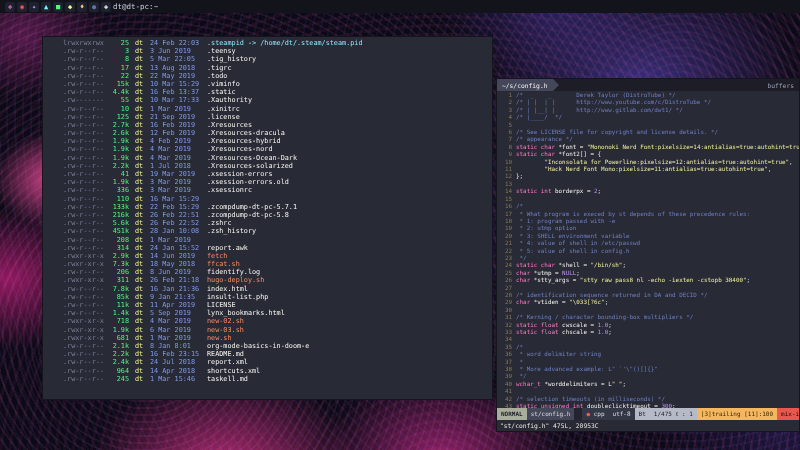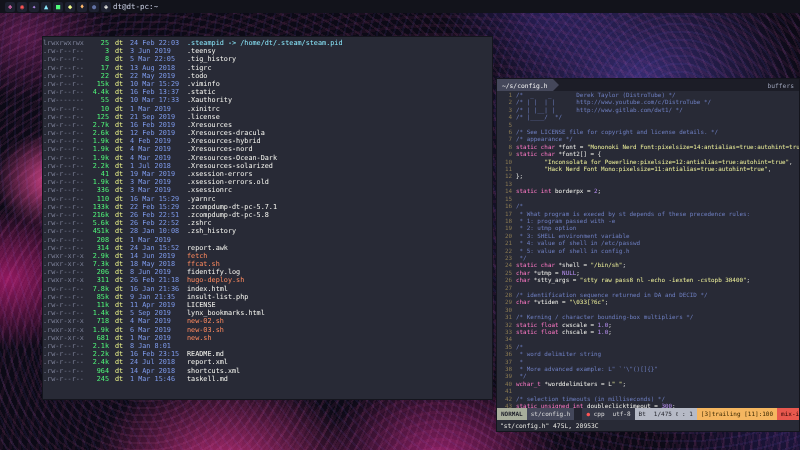--- a/index.html
+++ b/index.html
@@ -18,21 +18,21 @@
       radial-gradient(180px 140px at 98% 95%, rgba(40,30,90,.6), transparent 70%),
       #0c0a16}
   .desktop::after{content:"";position:absolute;inset:0;z-index:1;pointer-events:none;background:
       repeating-radial-gradient(circle at 18% 75%, rgba(255,120,200,.08) 0 2px, transparent 2px 7px),
       repeating-radial-gradient(circle at 85% 25%, rgba(130,110,255,.07) 0 2px, transparent 2px 8px),
       repeating-radial-gradient(circle at 55% 112%, rgba(255,80,170,.06) 0 3px, transparent 3px 9px)}
   .topbar{position:absolute;top:0;left:0;right:0;height:13px;background:#12131b;display:flex;align-items:center;padding:0 5px;gap:2px;z-index:6}
   .ws{font-size:7px;width:10px;height:10px;display:inline-flex;align-items:center;justify-content:center;border-radius:2px;background:#1e2130;cursor:default}
   .topbar-title{color:#ccd1e4;font-size:7.5px;margin-left:0}
   .term{position:absolute;background:#282a36;border:1px solid #14151d;z-index:4;overflow:hidden}
-  #filewin{left:42px;top:36px;width:451px;height:364px;padding:2px 0}
+  #filewin{left:42px;top:36px;width:451px;height:364px;padding:2px 20px}
   .lsrow{display:flex;white-space:pre;font-size:6.8px;line-height:8.18px;color:#f8f8f2}
   .perms{width:42px;color:#7c8097;overflow:hidden;flex:none}
   .size{width:24px;text-align:right;margin-right:6px;color:#50fa7b;flex:none}
   .user{width:15px;color:#f1fa8c;flex:none}
   .date{width:57px;color:#7e9bec;flex:none}
   .fname{flex:1;color:#f8f8f2;overflow:hidden}
   .fname.x{color:#ff8a5f}
   .fname.l{color:#8be9fd}
   .promptline{display:flex;gap:10px;font-size:6.8px;line-height:9px;margin-top:20px;align-items:center}
   .p-branch{color:#8be9fd}.p-extra{color:#f1fa8c}.p-sym{color:#ff79c6}
@@ -92,39 +92,39 @@
         <div class="lsrow"><span class="perms">.rw-r--r--</span><span class="size">125</span><span class="user">dt</span><span class="date">21 Sep 2019</span><span class="fname ">.license</span></div>
         <div class="lsrow"><span class="perms">.rw-r--r--</span><span class="size">2.7k</span><span class="user">dt</span><span class="date">16 Feb 2019</span><span class="fname ">.Xresources</span></div>
         <div class="lsrow"><span class="perms">.rw-r--r--</span><span class="size">2.6k</span><span class="user">dt</span><span class="date">12 Feb 2019</span><span class="fname ">.Xresources-dracula</span></div>
         <div class="lsrow"><span class="perms">.rw-r--r--</span><span class="size">1.9k</span><span class="user">dt</span><span class="date">4 Feb 2019</span><span class="fname ">.Xresources-hybrid</span></div>
         <div class="lsrow"><span class="perms">.rw-r--r--</span><span class="size">1.9k</span><span class="user">dt</span><span class="date">4 Mar 2019</span><span class="fname ">.Xresources-nord</span></div>
         <div class="lsrow"><span class="perms">.rw-r--r--</span><span class="size">1.9k</span><span class="user">dt</span><span class="date">4 Mar 2019</span><span class="fname ">.Xresources-Ocean-Dark</span></div>
         <div class="lsrow"><span class="perms">.rw-r--r--</span><span class="size">2.2k</span><span class="user">dt</span><span class="date">1 Jul 2018</span><span class="fname ">.Xresources-solarized</span></div>
         <div class="lsrow"><span class="perms">.rw-r--r--</span><span class="size">41</span><span class="user">dt</span><span class="date">19 Mar 2019</span><span class="fname ">.xsession-errors</span></div>
         <div class="lsrow"><span class="perms">.rw-r--r--</span><span class="size">1.9k</span><span class="user">dt</span><span class="date">3 Mar 2019</span><span class="fname ">.xsession-errors.old</span></div>
         <div class="lsrow"><span class="perms">.rw-r--r--</span><span class="size">336</span><span class="user">dt</span><span class="date">3 Mar 2019</span><span class="fname ">.xsessionrc</span></div>
-        <div class="lsrow"><span class="perms">.rw-r--r--</span><span class="size">110</span><span class="user">dt</span><span class="date">16 Mar 15:29</span><span class="fname ">.yarnrc</span></div>
+        <div class="lsrow"><span class="perms">.rw-r--r--</span><span class="size">110</span><span class="user">dt</span><span class="date">16 Mar 15:29</span></div>
         <div class="lsrow"><span class="perms">.rw-r--r--</span><span class="size">133k</span><span class="user">dt</span><span class="date">22 Feb 15:29</span><span class="fname ">.zcompdump-dt-pc-5.7.1</span></div>
         <div class="lsrow"><span class="perms">.rw-r--r--</span><span class="size">216k</span><span class="user">dt</span><span class="date">26 Feb 22:51</span><span class="fname ">.zcompdump-dt-pc-5.8</span></div>
         <div class="lsrow"><span class="perms">.rw-r--r--</span><span class="size">5.6k</span><span class="user">dt</span><span class="date">26 Feb 22:52</span><span class="fname ">.zshrc</span></div>
         <div class="lsrow"><span class="perms">.rw-r--r--</span><span class="size">451k</span><span class="user">dt</span><span class="date">28 Jan 10:08</span><span class="fname ">.zsh_history</span></div>
         <div class="lsrow"><span class="perms">.rw-r--r--</span><span class="size">208</span><span class="user">dt</span><span class="date">1 Mar 2019</span></div>
         <div class="lsrow"><span class="perms">.rw-r--r--</span><span class="size">314</span><span class="user">dt</span><span class="date">24 Jan 15:52</span><span class="fname ">report.awk</span></div>
         <div class="lsrow"><span class="perms">.rwxr-xr-x</span><span class="size">2.9k</span><span class="user">dt</span><span class="date">14 Jun 2019</span><span class="fname x">fetch</span></div>
         <div class="lsrow"><span class="perms">.rwxr-xr-x</span><span class="size">7.3k</span><span class="user">dt</span><span class="date">18 May 2018</span><span class="fname x">ffcat.sh</span></div>
         <div class="lsrow"><span class="perms">.rw-r--r--</span><span class="size">206</span><span class="user">dt</span><span class="date">8 Jun 2019</span><span class="fname ">fidentify.log</span></div>
         <div class="lsrow"><span class="perms">.rwxr-xr-x</span><span class="size">311</span><span class="user">dt</span><span class="date">26 Feb 21:18</span><span class="fname x">hugo-deploy.sh</span></div>
         <div class="lsrow"><span class="perms">.rw-r--r--</span><span class="size">7.8k</span><span class="user">dt</span><span class="date">16 Jan 21:36</span><span class="fname ">index.html</span></div>
         <div class="lsrow"><span class="perms">.rw-r--r--</span><span class="size">85k</span><span class="user">dt</span><span class="date">9 Jan 21:35</span><span class="fname ">insult-list.php</span></div>
         <div class="lsrow"><span class="perms">.rw-r--r--</span><span class="size">11k</span><span class="user">dt</span><span class="date">11 Apr 2019</span><span class="fname ">LICENSE</span></div>
         <div class="lsrow"><span class="perms">.rw-r--r--</span><span class="size">1.4k</span><span class="user">dt</span><span class="date">5 Sep 2019</span><span class="fname ">lynx_bookmarks.html</span></div>
         <div class="lsrow"><span class="perms">.rwxr-xr-x</span><span class="size">718</span><span class="user">dt</span><span class="date">4 Mar 2019</span><span class="fname x">new-02.sh</span></div>
         <div class="lsrow"><span class="perms">.rwxr-xr-x</span><span class="size">1.9k</span><span class="user">dt</span><span class="date">6 Mar 2019</span><span class="fname x">new-03.sh</span></div>
         <div class="lsrow"><span class="perms">.rwxr-xr-x</span><span class="size">681</span><span class="user">dt</span><span class="date">1 Mar 2019</span><span class="fname x">new.sh</span></div>
-        <div class="lsrow"><span class="perms">.rw-r--r--</span><span class="size">2.1k</span><span class="user">dt</span><span class="date">8 Jan 8:01</span></div>
+        <div class="lsrow"><span class="perms">.rw-r--r--</span><span class="size">2.1k</span><span class="user">dt</span><span class="date">8 Jan 8:01</span><span class="fname ">org-mode-basics-in-doom-e</span></div>
         <div class="lsrow"><span class="perms">.rw-r--r--</span><span class="size">2.2k</span><span class="user">dt</span><span class="date">16 Feb 23:15</span><span class="fname ">README.md</span></div>
         <div class="lsrow"><span class="perms">.rw-r--r--</span><span class="size">2.4k</span><span class="user">dt</span><span class="date">24 Jul 2018</span><span class="fname ">report.xml</span></div>
         <div class="lsrow"><span class="perms">.rw-r--r--</span><span class="size">964</span><span class="user">dt</span><span class="date">14 Apr 2018</span><span class="fname ">shortcuts.xml</span></div>
         <div class="lsrow"><span class="perms">.rw-r--r--</span><span class="size">245</span><span class="user">dt</span><span class="date">1 Mar 15:46</span><span class="fname ">taskell.md</span></div>
       </div>
     <div class="promptline">
       <span class="p-branch">«master»</span>
       <span class="p-extra">45%</span>
       <span class="p-sym">§</span>
       <span class="cursorblock"></span>

